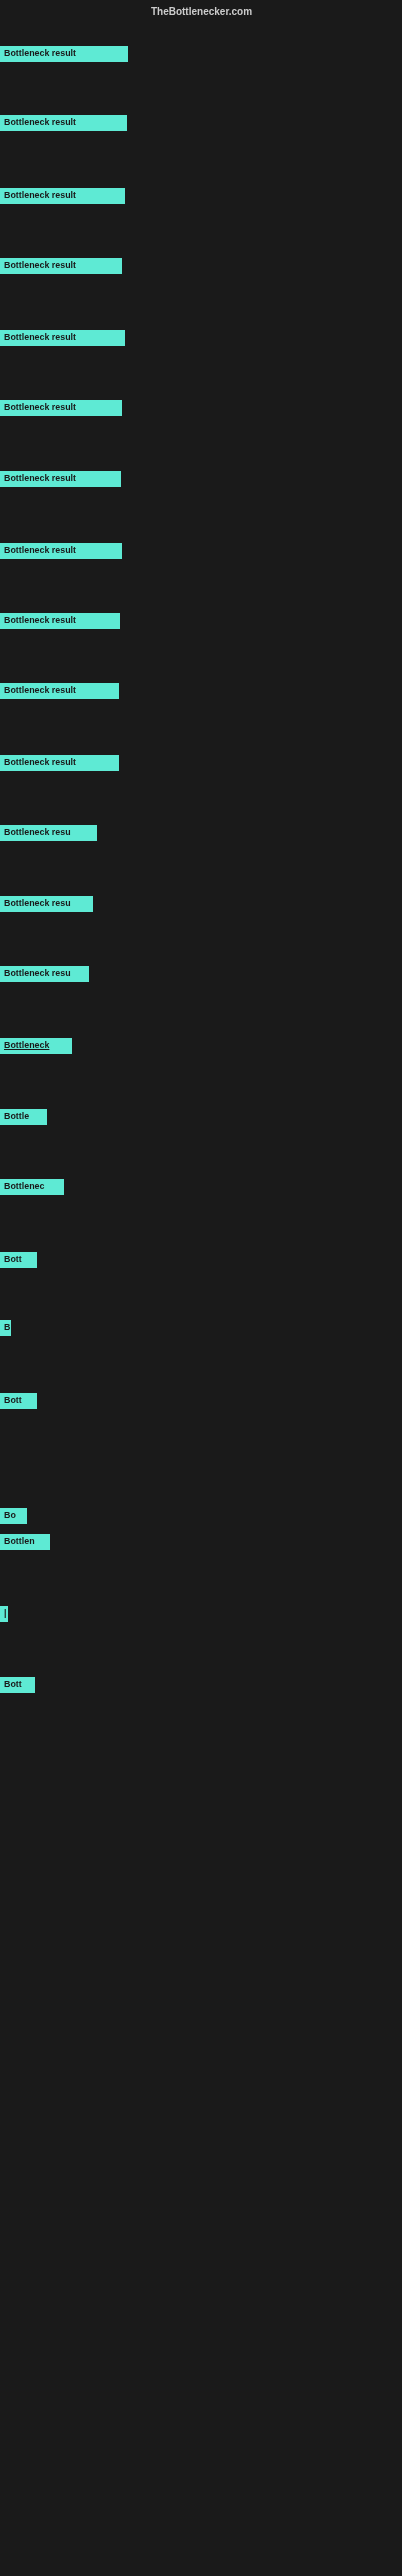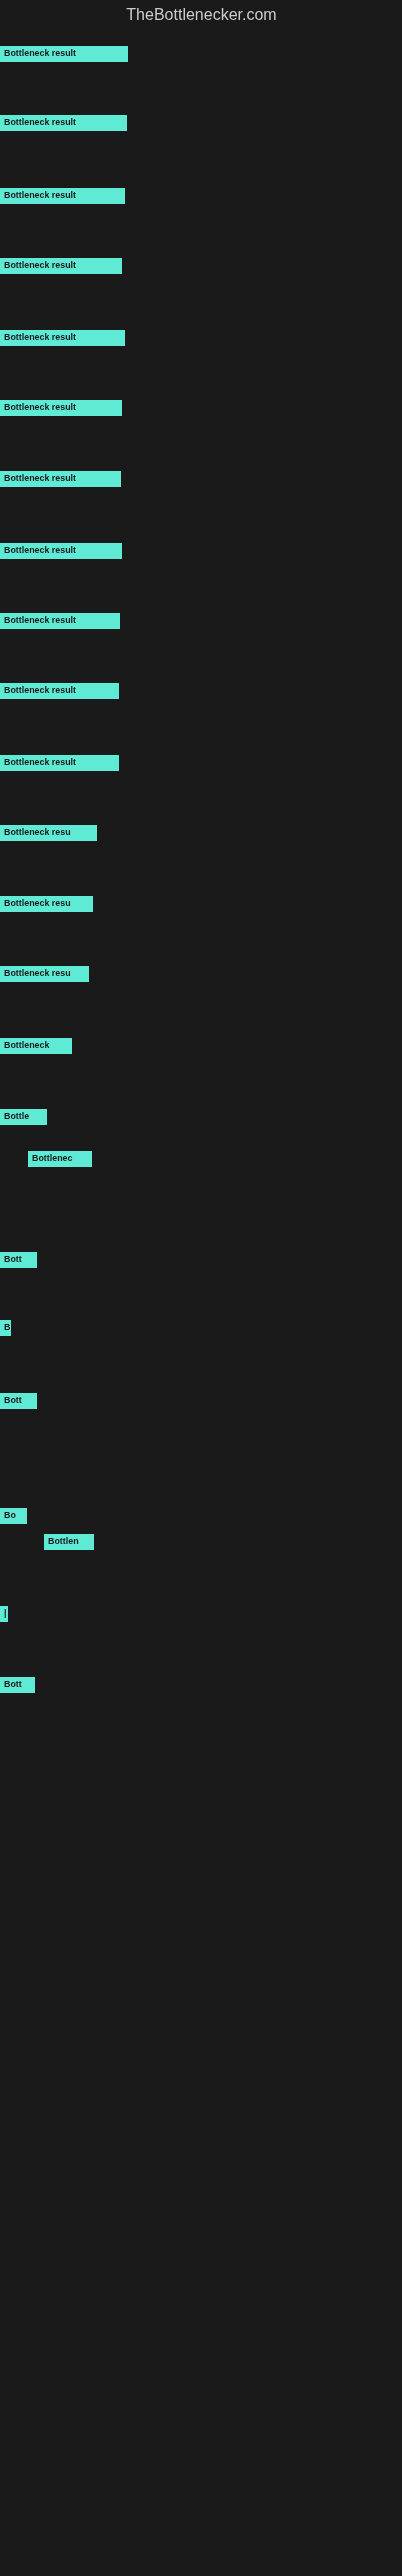--- a/index.html
+++ b/index.html
@@ -10,26 +10,27 @@
     body {
       width: 403px;
       min-height: 2576px;
       background-color: #1a1a1a;
       font-family: Arial, sans-serif;
       position: relative;
     }
     .site-title {
       text-align: center;
       color: #cccccc;
-      font-size: 16px;
+      font-size: 10px;
       padding: 6.4px 0 3.2px 0;
       position: absolute;
       top: 0;
       left: 0;
       right: 0;
+      font-weight: bold;
     }
     .bar-container {
       position: absolute;
       left: 0;
       display: flex;
       align-items: center;
     }
     .bar-label {
       background-color: #5eead4;
       color: #1a1a1a;
@@ -84,42 +85,42 @@
 <div class="bar-container" style="top: 825px; left: 0px;">
     <div class="bar-label" style="width: 97px; max-width: 97px;">Bottleneck resu</div>
   </div>
 <div class="bar-container" style="top: 896px; left: 0px;">
     <div class="bar-label" style="width: 93px; max-width: 93px;">Bottleneck resu</div>
   </div>
 <div class="bar-container" style="top: 966px; left: 0px;">
     <div class="bar-label" style="width: 89px; max-width: 89px;">Bottleneck resu</div>
   </div>
 <div class="bar-container" style="top: 1038px; left: 0px;">
-    <div class="bar-label" style="width: 72px; max-width: 72px;">Bottleneck</div>
+    <div class="bar-label" style="width: 72px; max-width: 72px; text-decoration: underline;">Bottleneck</div>
   </div>
 <div class="bar-container" style="top: 1109px; left: 0px; border-radius: 7px;">
     <div class="bar-label" style="width: 47px; max-width: 47px;">Bottle</div>
   </div>
-<div class="bar-container" style="top: 1151px; left: 0px; margin-left: 28px;">
+<div class="bar-container" style="top: 1179px; left: 0px;">
     <div class="bar-label" style="width: 64px; max-width: 64px;">Bottlenec</div>
   </div>
 <div class="bar-container" style="top: 1252px; left: 0px;">
     <div class="bar-label" style="width: 37px; max-width: 37px;">Bott</div>
   </div>
 <div class="bar-container" style="top: 1320px; left: 0px;">
     <div class="bar-label" style="width: 11.3px; max-width: 11.3px;">B</div>
   </div>
 <div class="bar-container" style="top: 1393px; left: 0px;">
     <div class="bar-label" style="width: 37px; max-width: 37px;">Bott</div>
   </div>
 <div class="bar-container" style="top: 1463px; left: 0px;">
     <div class="bar-label" style="width: 27px; max-width: 27px; margin-top: 45px;">Bo</div>
   </div>
 <div class="bar-container" style="top: 1534px; left: 0px;">
-    <div class="bar-label" style="width: 72px; max-width: 50px; margin-left: 44px;">Bottlen</div>
+    <div class="bar-label" style="width: 72px; max-width: 50px;">Bottlen</div>
   </div>
 <div class="bar-container" style="top: 1606px; left: 0px;">
     <div class="bar-label" style="width: 6.4px; max-width: 6.4px;">|</div>
   </div>
 <div class="bar-container" style="top: 1677px; left: 0px;">
     <div class="bar-label" style="width: 35px; max-width: 35px;">Bott</div>
   </div>
 
 
 </body></html>

